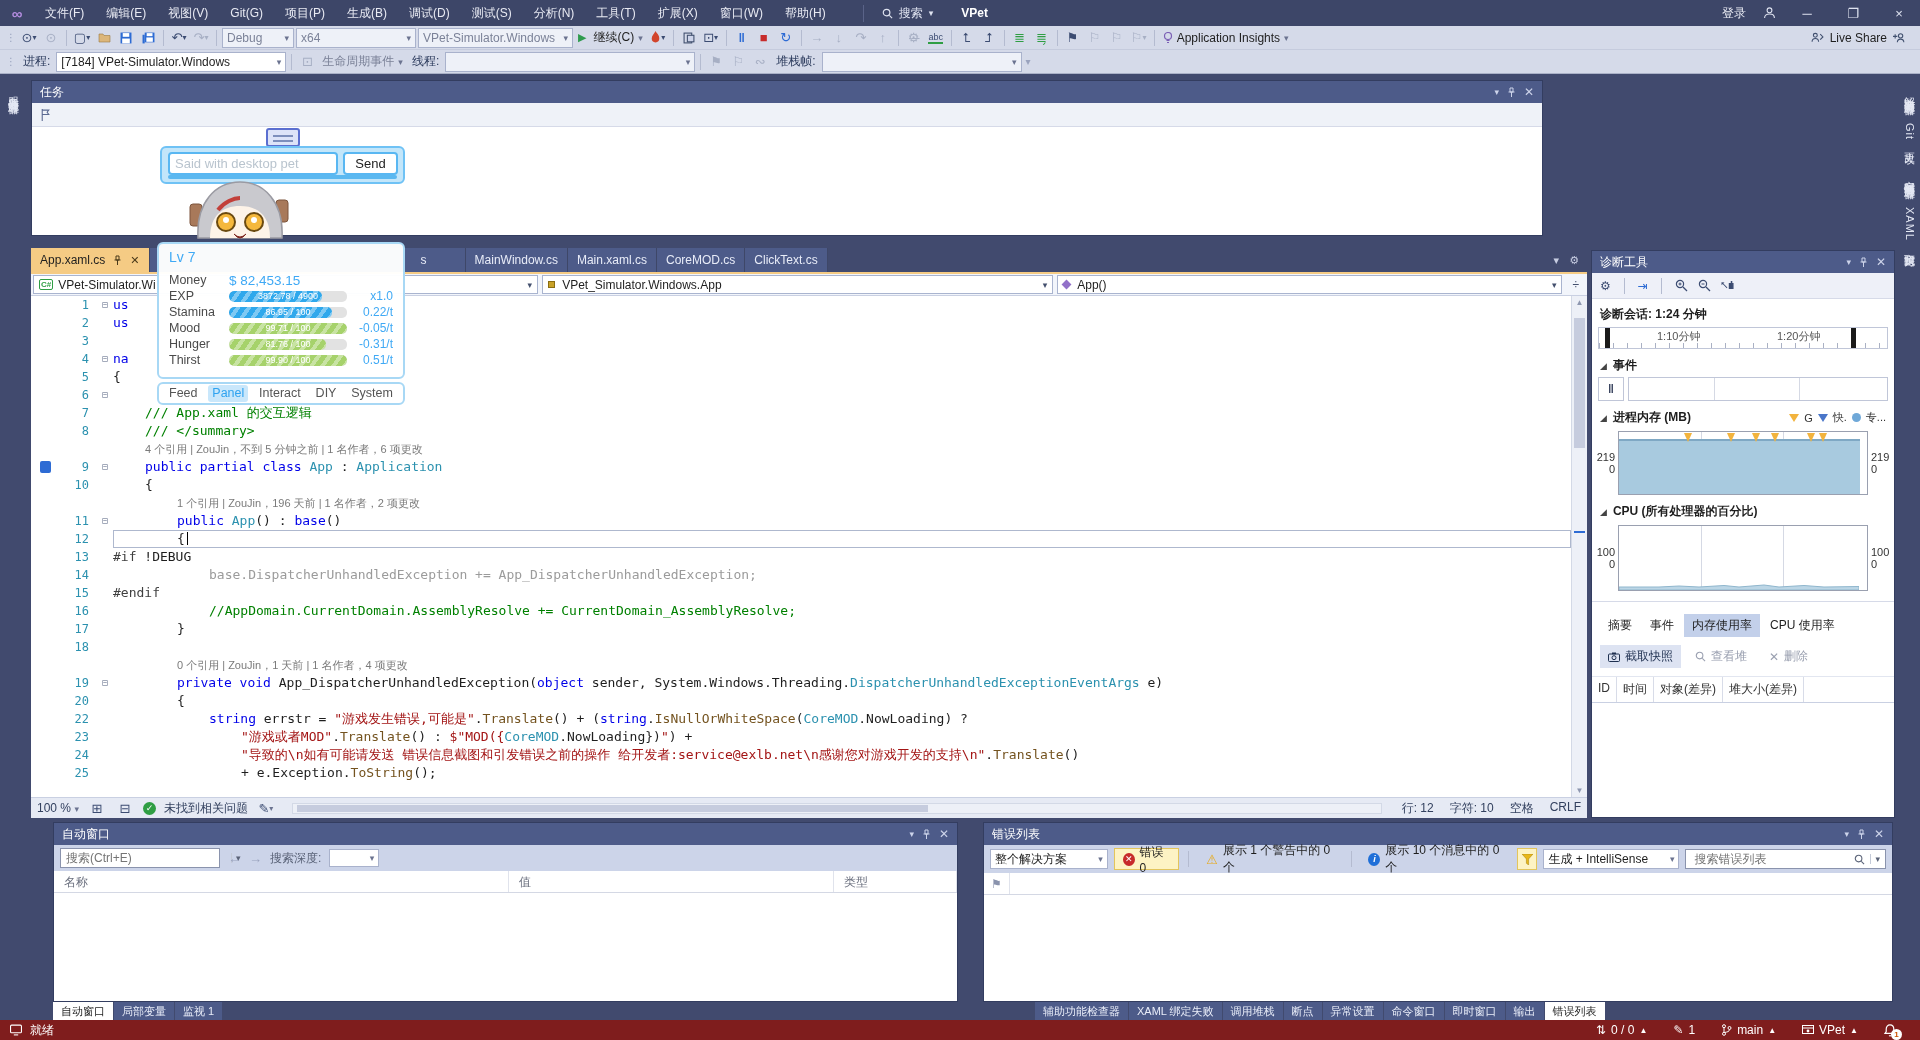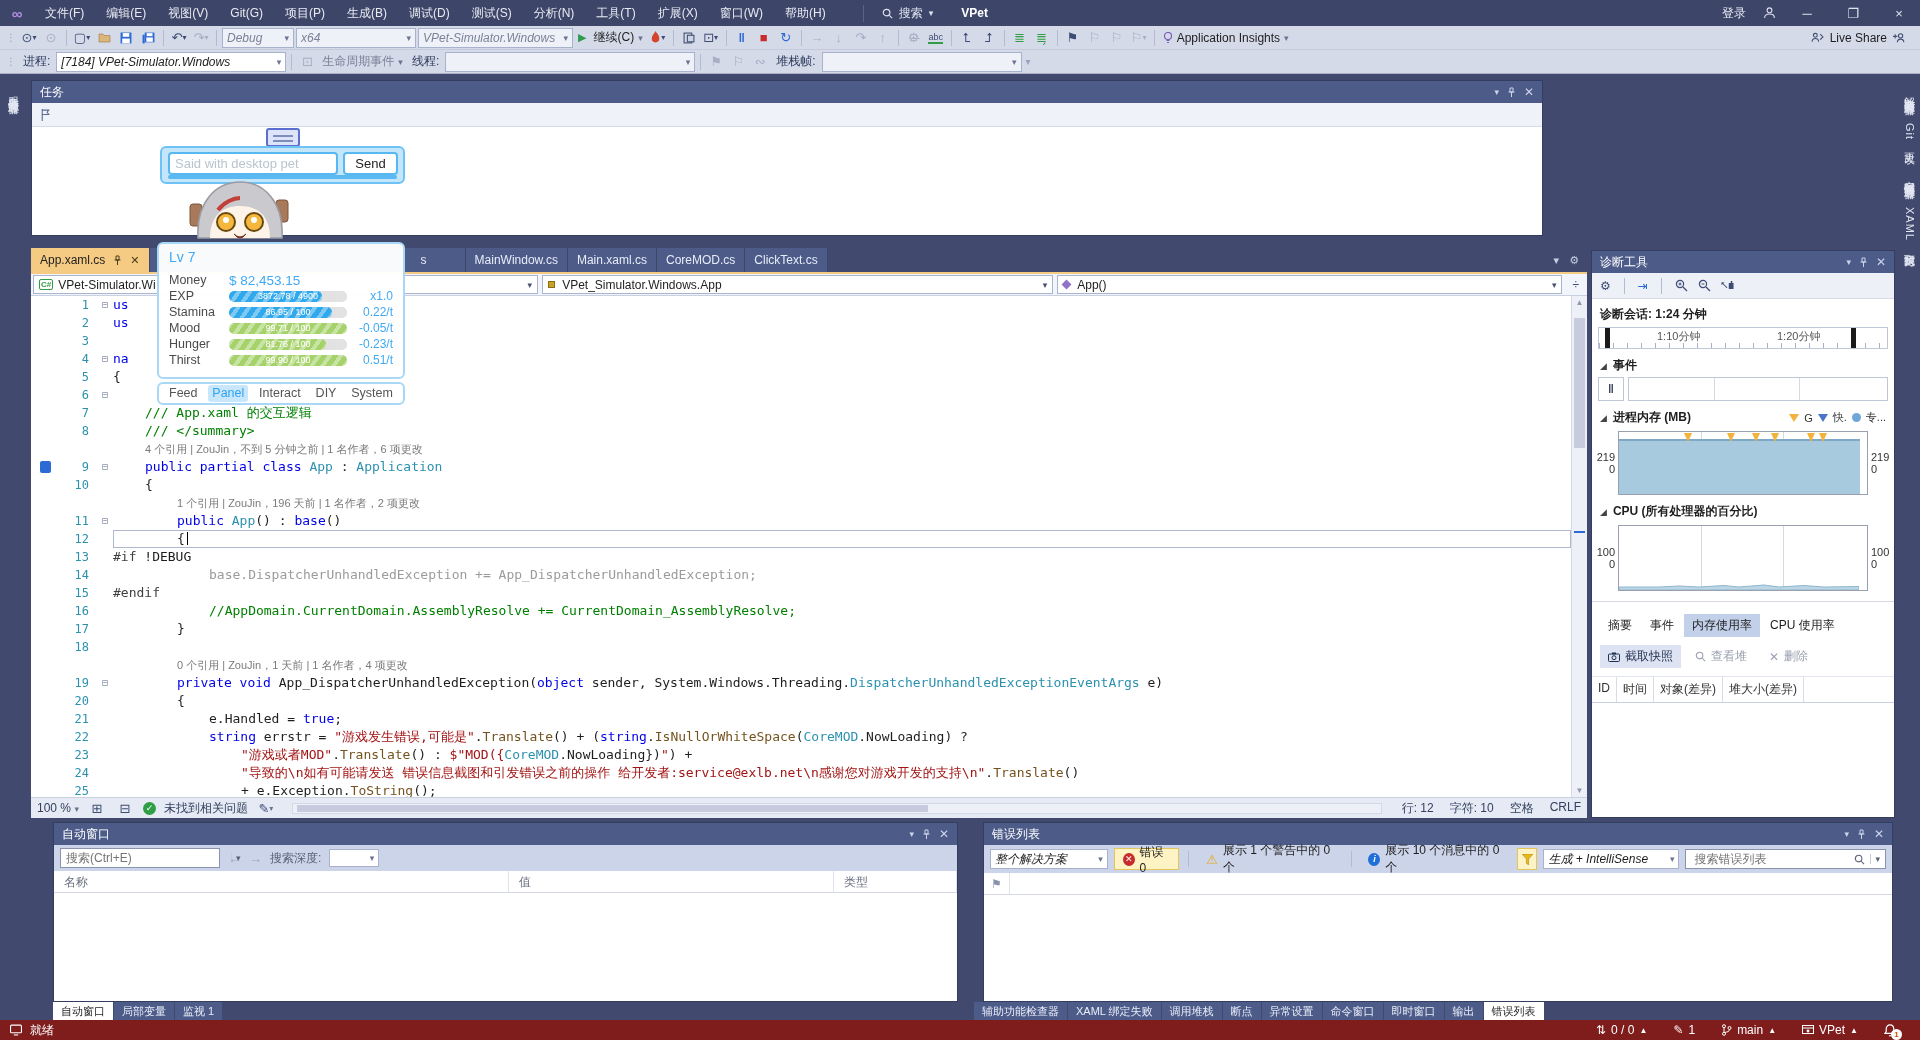--- a/index.html
+++ b/index.html
@@ -21,21 +21,21 @@
 
   
   .tbar{position:absolute;left:0;width:1920px;background:#d5dae9;display:flex;align-items:center;gap:2px;padding:0 4px;}
   #toolbar1{top:26px;height:24px;border-bottom:1px solid #c5cbdd;}
   #toolbar2{top:50px;height:24px;border-bottom:1px solid #aab1c7;}
   .grip{color:#9aa3be;font-size:10px;padding:0 2px;letter-spacing:-1px;}
   .tico{min-width:20px;height:20px;display:inline-flex;align-items:center;justify-content:center;color:#3c4c72;font-size:13px;border-radius:2px;}
   .tico.dis{color:#a7afc4;}
   .tsep{width:1px;height:16px;background:#b4bbd0;margin:0 3px;}
   .combo{height:20px;background:#eef1f8;border:1px solid #a9b2cc;display:inline-flex;align-items:center;padding:0 4px;color:#7b8298;position:relative;}
-  .combo .cv{flex:1;overflow:hidden;white-space:nowrap;font-style:italic;}
+  .combo .cv{flex:1;overflow:hidden;white-space:nowrap;}
   .combo .dd{margin-left:6px;color:#6b7390;font-size:9px;}
   .combo.white{background:#fff;color:#1e1e1e;}
   .ddlbl{color:#3c4c72;display:inline-flex;align-items:center;gap:4px;padding:0 3px;}
   .ddlbl .dd{font-size:9px;color:#6b7390;}
   .lbl{color:#2b3a5c;padding:0 4px;}
   .playico{color:#2e9b4e;font-size:11px;margin-right:3px;}
 
   
   .vstrip{position:absolute;top:74px;bottom:20px;width:24px;display:flex;flex-direction:column;align-items:center;gap:14px;padding-top:8px;}
   #leftstrip{left:0;}
@@ -151,21 +151,21 @@
   .errdot{width:13px;height:13px;border-radius:50%;background:#c72b2b;color:#fff;font-size:9px;display:inline-flex;align-items:center;justify-content:center;font-weight:bold;}
   .warntri{color:#e8a917;font-size:13px;}
   .infodot{width:13px;height:13px;border-radius:50%;background:#1f6fd8;color:#fff;font-size:9px;font-style:italic;display:inline-flex;align-items:center;justify-content:center;font-weight:bold;}
   .funnelbox{width:22px;height:22px;border:1px solid #e3c55c;background:#fdf3c4;display:inline-flex;align-items:center;justify-content:center;}
   #errcols{display:flex;height:22px;border-bottom:1px solid #d4d8e4;color:#333;}
   #errcols .flagcell{width:26px;border-right:1px solid #e0e3ec;display:flex;align-items:center;justify-content:center;color:#8a93ad;}
 
   
   .btabs{position:absolute;top:1002px;height:18px;display:flex;gap:1px;}
   #btabsL{left:53px;}
-  #btabsR{left:974px;align-items:center;}
+  #btabsR{left:1035px;align-items:center;}
   .btabs .rp{padding:2px 8px;font-size:11px;color:#e8ecf8;background:#4d5b89;}
   .btabs .rp.on{background:#fff;color:#1e1e1e;}
 
   
   #statusbar{position:absolute;left:0;bottom:0;width:1920px;height:20px;background:#7f1d1d;color:#fff;display:flex;align-items:center;padding:0 10px;gap:8px;}
   #sbright{margin-left:auto;display:flex;align-items:center;gap:26px;padding-right:14px;}
   .sbitem{display:inline-flex;align-items:center;gap:5px;}
   .sbitem .dd{font-size:8px;}
   #bellwrap{position:relative;}
   #bellbadge{position:absolute;right:-6px;bottom:-3px;background:#fff;color:#ca5100;border-radius:50%;width:11px;height:11px;font-size:8px;display:flex;align-items:center;justify-content:center;font-weight:bold;}
@@ -595,26 +595,20 @@
             <span class="ctext" style="padding-left: 64px;"><span class="sg-kw">private void </span><span class="sg-tx">App_DispatcherUnhandledException(</span><span class="sg-kw">object</span><span class="sg-tx"> sender, System.Windows.Threading.</span><span class="sg-ty">DispatcherUnhandledExceptionEventArgs</span><span class="sg-tx"> e)</span></span>
           </div>
           <div class="crow">
             <span class="bpm"></span>
             <span class="lnum">20</span>
             <span class="fold"></span>
             <span class="ctext" style="padding-left: 64px;"><span class="sg-tx">{</span></span>
           </div>
           <div class="crow">
             <span class="bpm"></span>
-            <span class="lnum">21</span>
-            <span class="fold"></span>
-            <span class="ctext" style="padding-left: 96px;"><span class="sg-tx">e.Handled = </span><span class="sg-kw">true</span><span class="sg-tx">;</span></span>
-          </div>
-          <div class="crow">
-            <span class="bpm"></span>
             <span class="lnum">22</span>
             <span class="fold"></span>
             <span class="ctext" style="padding-left: 96px;"><span class="sg-kw">string</span><span class="sg-tx"> errstr = </span><span class="sg-st">"游戏发生错误,可能是"</span><span class="sg-tx">.</span><span class="sg-me">Translate</span><span class="sg-tx">() + (</span><span class="sg-kw">string</span><span class="sg-tx">.</span><span class="sg-me">IsNullOrWhiteSpace</span><span class="sg-tx">(</span><span class="sg-ty">CoreMOD</span><span class="sg-tx">.NowLoading) ?</span></span>
           </div>
           <div class="crow">
             <span class="bpm"></span>
             <span class="lnum">23</span>
             <span class="fold"></span>
             <span class="ctext" style="padding-left: 128px;"><span class="sg-st">"游戏或者MOD"</span><span class="sg-tx">.</span><span class="sg-me">Translate</span><span class="sg-tx">() : </span><span class="sg-st">$"MOD({</span><span class="sg-ty">CoreMOD</span><span class="sg-tx">.NowLoading})</span><span class="sg-st">"</span><span class="sg-tx">) +</span></span>
           </div>
@@ -994,21 +988,21 @@
               <span class="ptxt">99.71 / 100</span>
             </span>
             <span class="prate">-0.05/t</span>
           </div>
           <div class="prow">
             <span class="plabel">Hunger</span>
             <span class="ptrack">
               <span class="pfill green" style="width: 82%;"></span>
               <span class="ptxt">81.76 / 100</span>
             </span>
-            <span class="prate">-0.23/t</span>
+            <span class="prate">-0.31/t</span>
           </div>
           <div class="prow">
             <span class="plabel">Thirst</span>
             <span class="ptrack">
               <span class="pfill green" style="width: 99.9%;"></span>
               <span class="ptxt">99.90 / 100</span>
             </span>
             <span class="prate">0.51/t</span>
           </div>
         </div>

